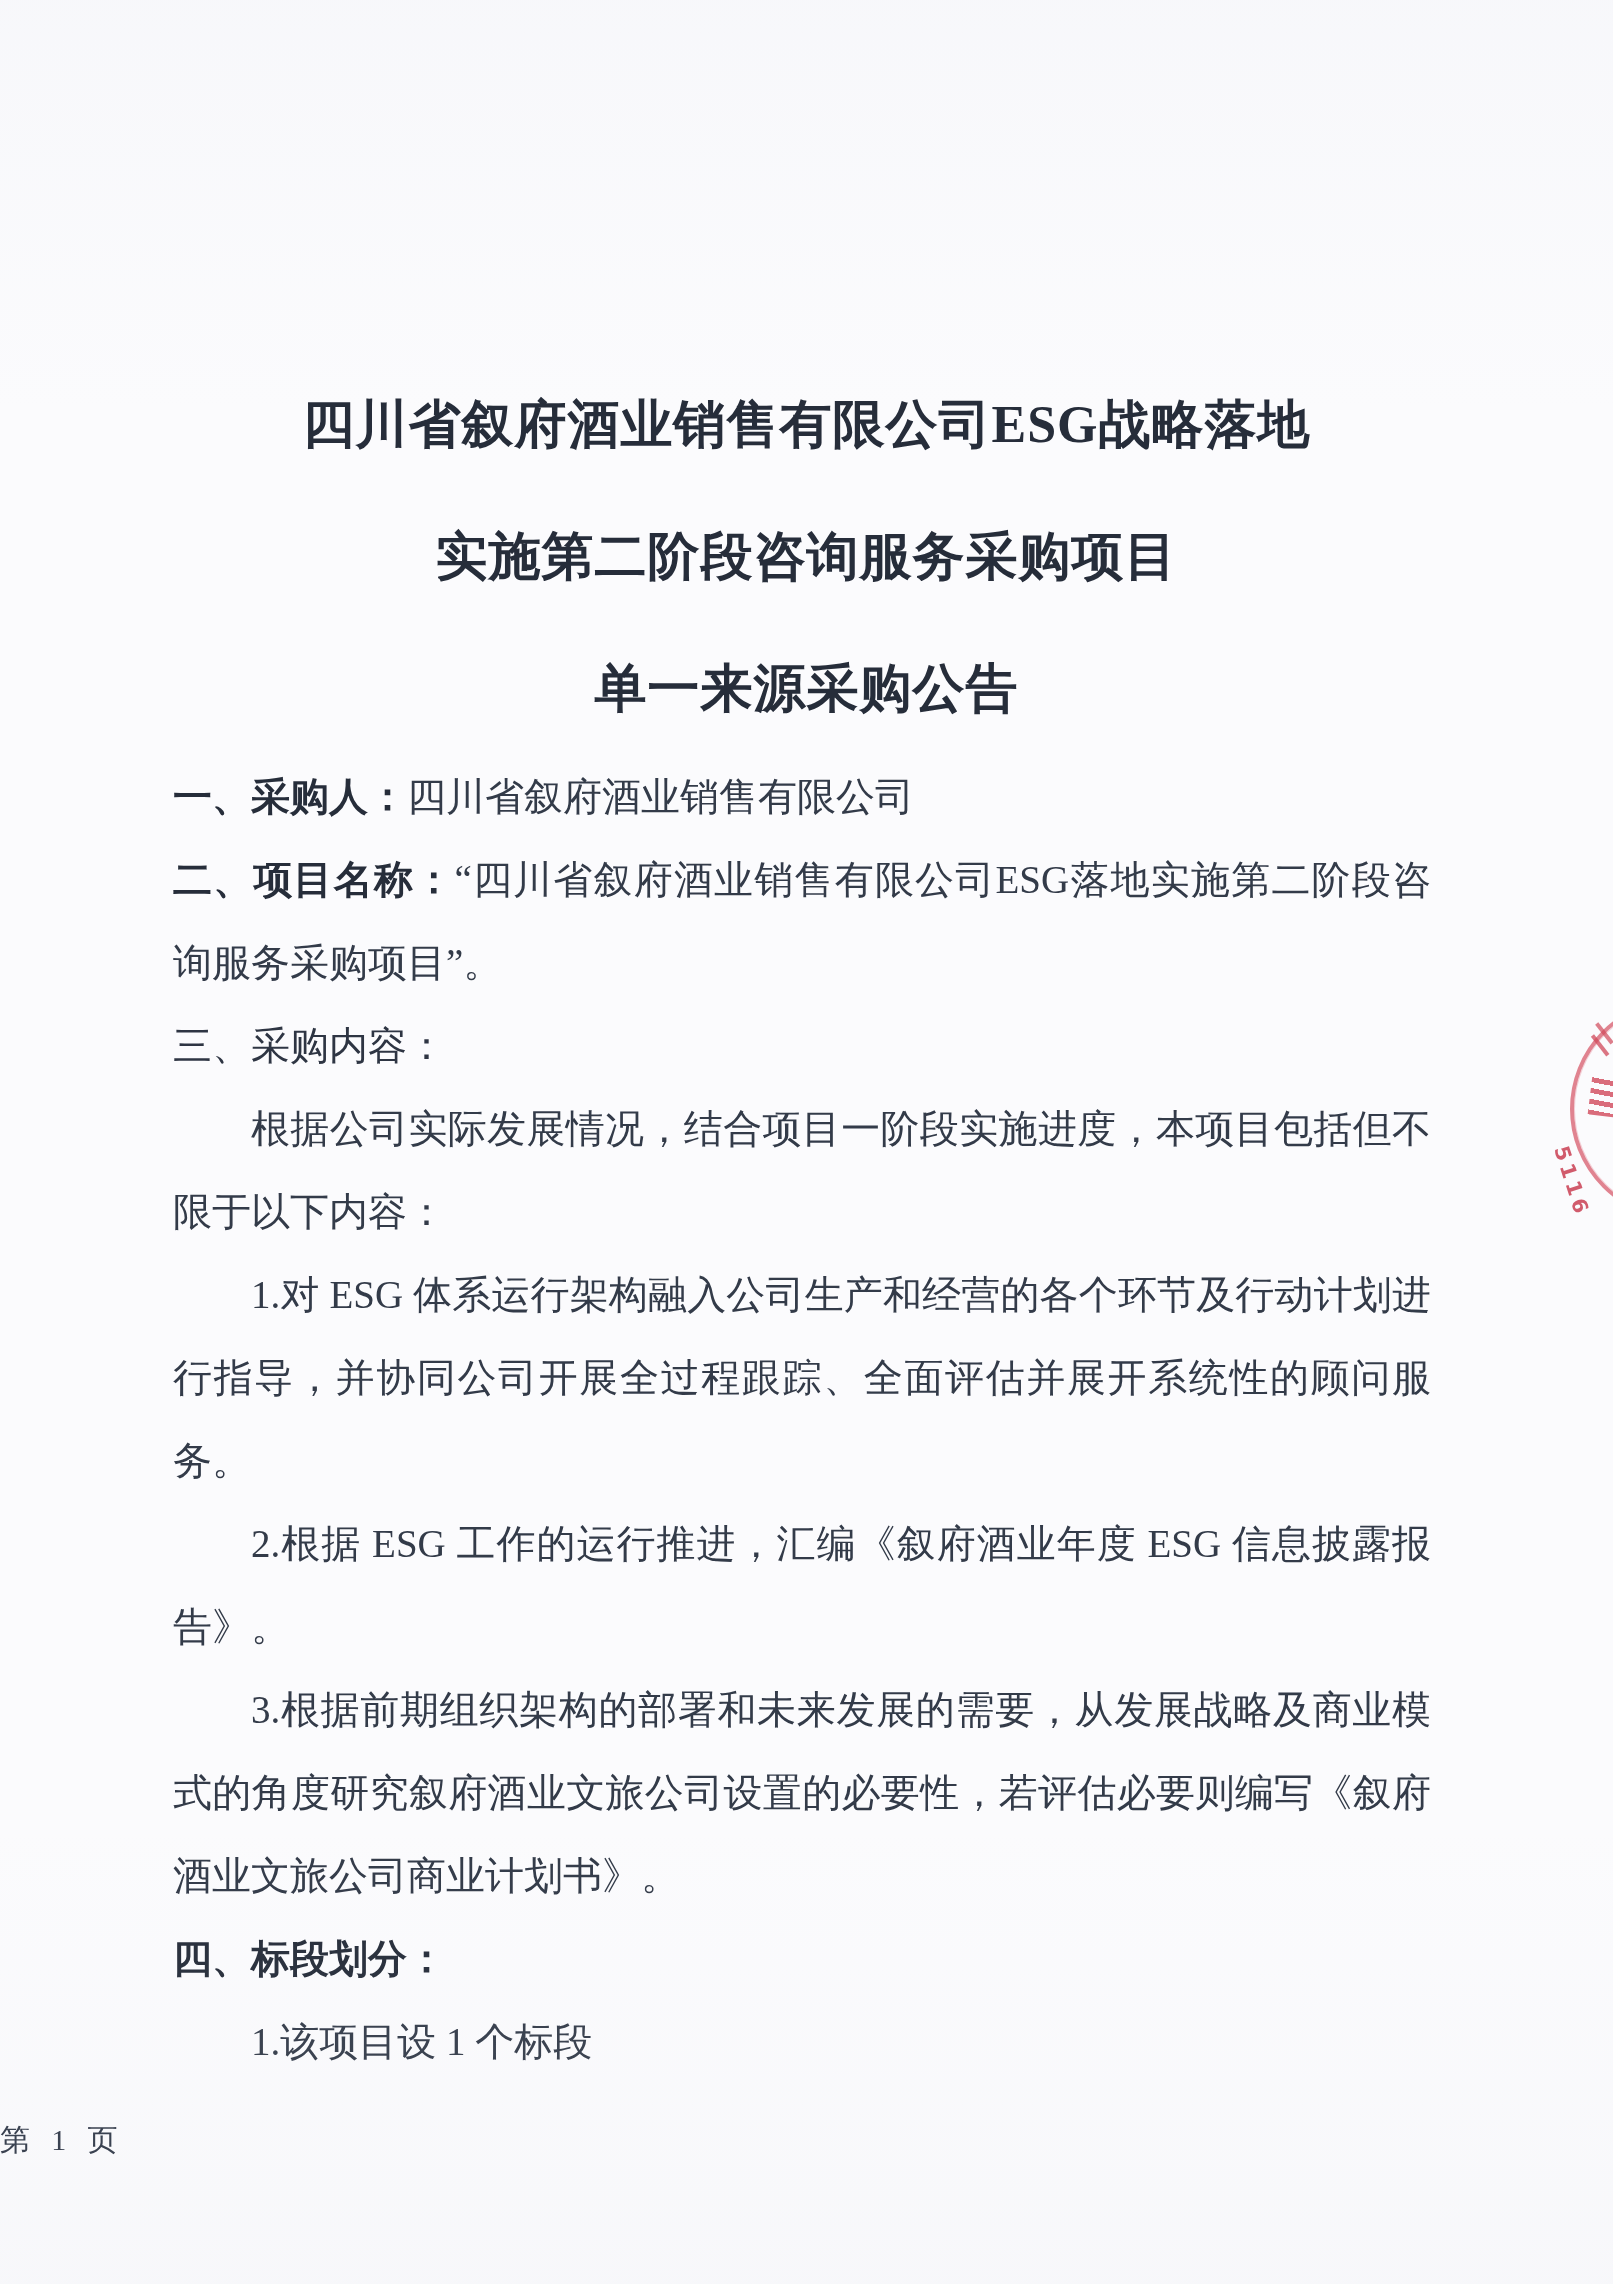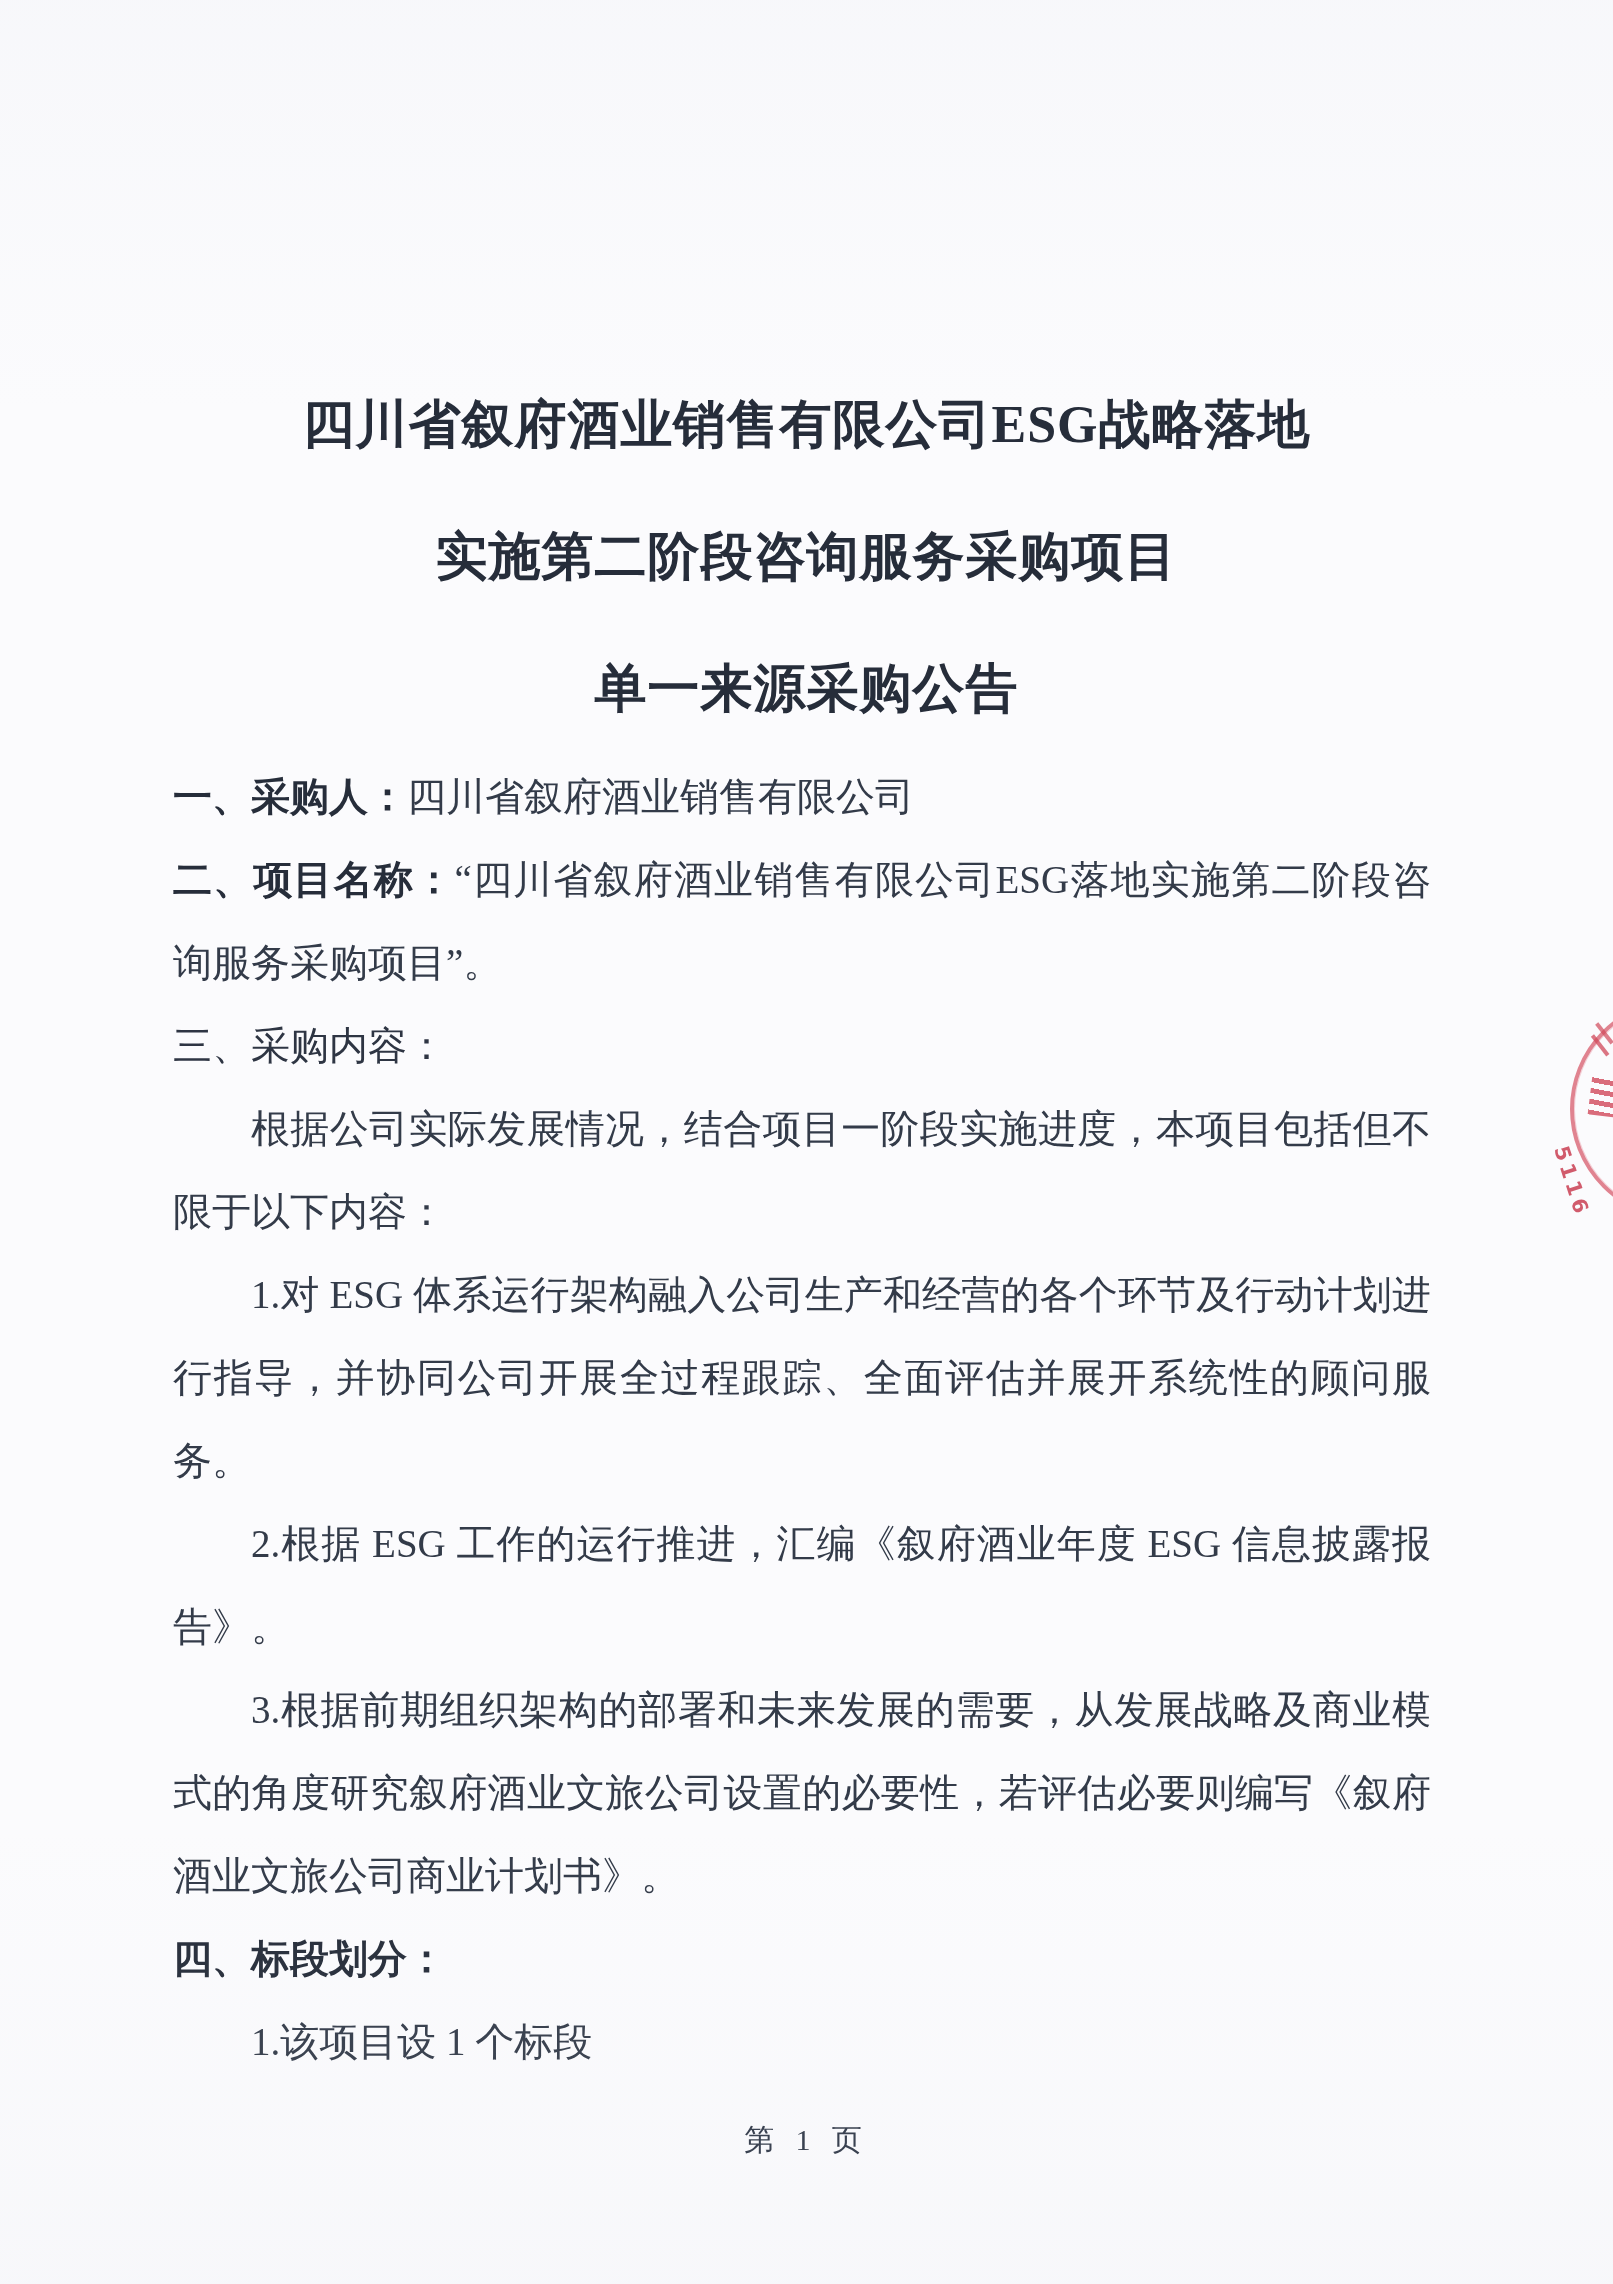--- a/index.html
+++ b/index.html
@@ -34,21 +34,20 @@
     line-height:83px;
     text-align:justify;
   }
   .para{margin:0;}
   .para.indent{text-indent:2em;}
   .lbl{color:#2e3543;}
   .lbl.bold{font-weight:700;color:#262d3a;}
   .footer{
     position:absolute;
     top:2120px;left:0;width:100%;
-    text-align:center;
     font-size:30px;
     letter-spacing:6.9px;
     color:#3a4251;
   }
   
   .stamp{
     position:absolute;
     top:998px;left:1568px;
     width:45px;height:231px;
   }

